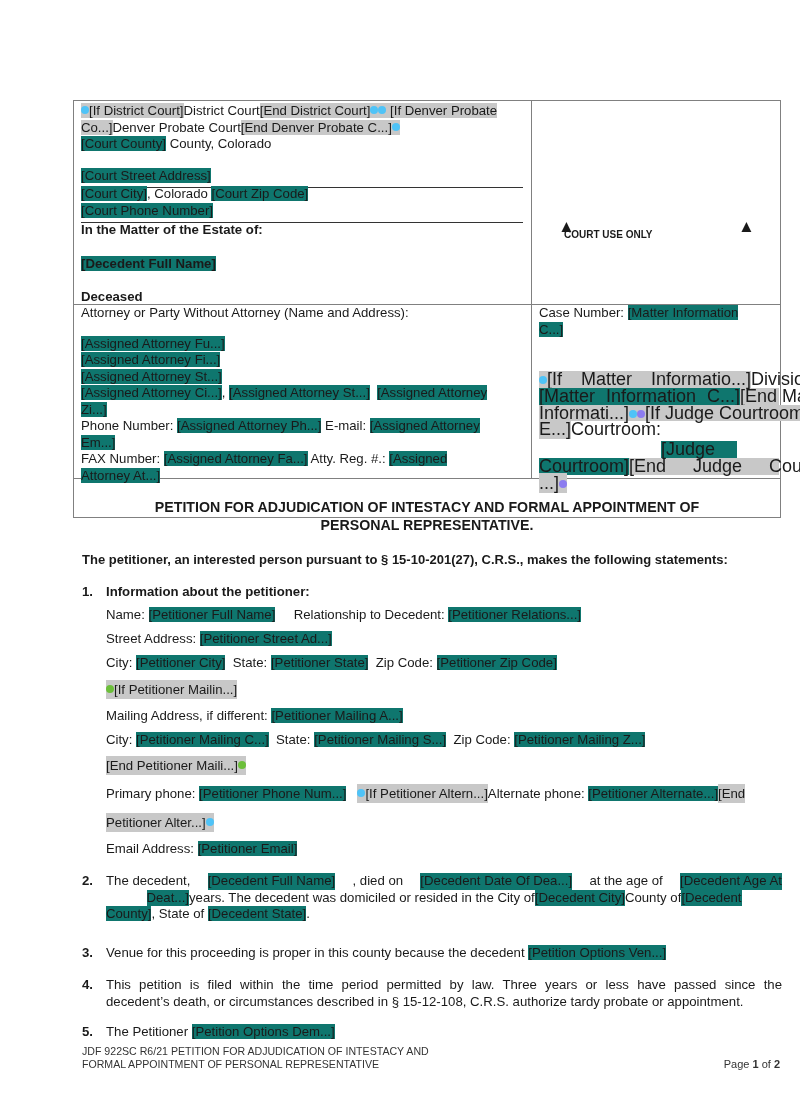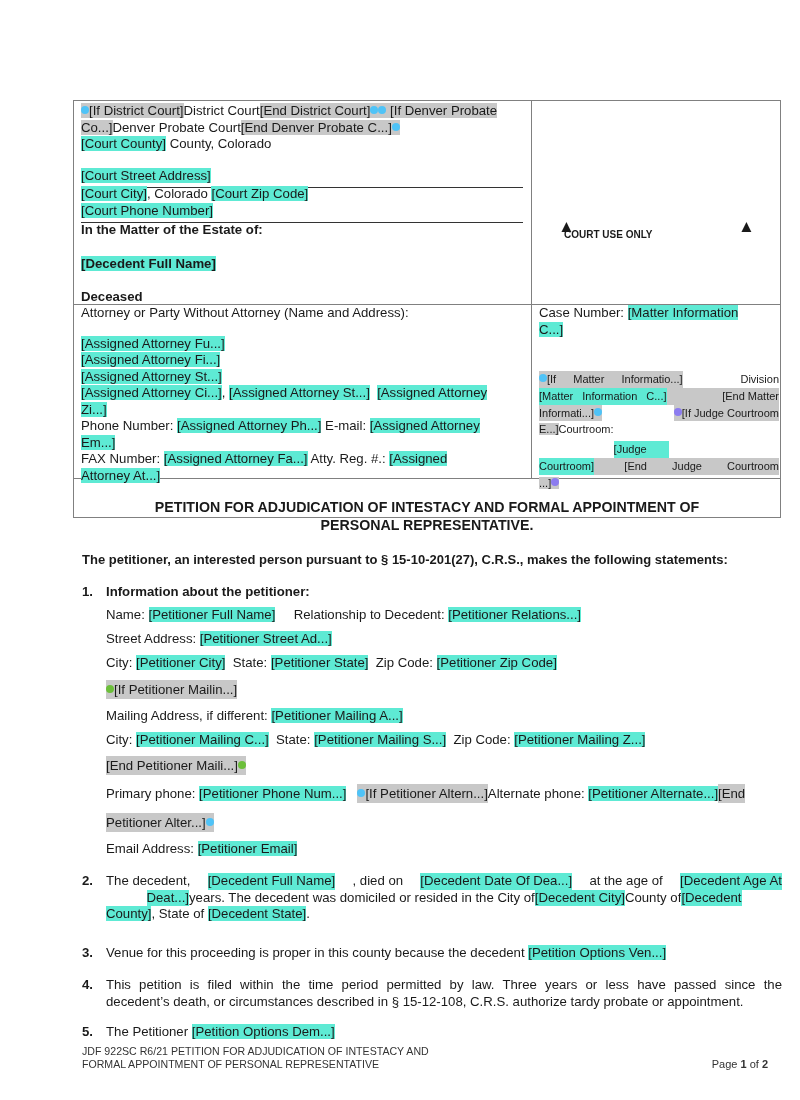--- a/index.html
+++ b/index.html
@@ -1,34 +1,34 @@
 <!DOCTYPE html>
 <html><head>
 <meta charset="utf-8">
 <style>
   html, body { margin:0; padding:0; background:#ffffff; }
   body { width:800px; height:1100px; position:relative; overflow:hidden;
          font-family:"Liberation Sans", sans-serif; color:#1a1a1a; font-size:13.2px; }
   .abs { position:absolute; }
-  .hl { background:#5eead4; }
+  .hl { background:#0f766e; }
   .gr { background:#c8c8c8; }
   .dot { display:inline-block; width:8px; height:8px; border-radius:50%; vertical-align:1px; }
   .dot.cyan { background:#4fc3f7; }
   .dot.purple { background:#8c7cf0; }
   .dot.green { background:#6cbf3a; }
   .b { font-weight:bold; }
   
   .tbl-outer { left:73px; top:100px; width:708px; height:418px; border:1px solid #808080; box-sizing:border-box; }
   .vline { left:531px; top:100px; width:1px; height:378px; background:#808080; }
   .hline { height:1px; background:#808080; }
   .line { white-space:nowrap; line-height:16.5px; }
   .cell-text { font-size:13.2px; }
   .title-row { left:73px; top:478px; width:708px; height:40px; text-align:center; font-weight:bold; font-size:14.2px; line-height:18px; padding-top:20px; box-sizing:border-box; }
   .tri { font-size:17px; }
-  .right-block { left:539px; width:240px; font-size:11px; line-height:16.8px; text-align:justify; }
+  .right-block { left:539px; width:240px; font-size:18px; line-height:16.8px; text-align:justify; }
   .para { font-size:13.2px; line-height:16.5px; }
   .num { position:absolute; font-weight:bold; }
   .foot { font-size:10.6px; line-height:12.5px; color:#333; }
 </style>
 </head>
 <body>
 
 <div class="abs tbl-outer"></div>
 <div class="abs vline"></div>
 
@@ -186,15 +186,15 @@
 
 <span class="abs num" style="left:82px; top:1024px;">5.</span>
 <div class="abs para" style="left:106px; top:1024px; white-space:nowrap;">
   <span>The Petitioner </span><span class="hl">[Petition Options Dem...]</span>
 </div>
 
 <div class="abs foot" style="left:82px; top:1045px; white-space:nowrap;">
   <div>JDF 922SC   R6/21    PETITION FOR ADJUDICATION OF INTESTACY AND</div>
   <div>FORMAL APPOINTMENT OF PERSONAL REPRESENTATIVE</div>
 </div>
-<div class="abs foot" style="right:32px; top:1058px; white-space:nowrap; font-size:11px;">
+<div class="abs foot" style="right:20px; top:1058px; white-space:nowrap; font-size:11px;">
   <span>Page </span><span class="b">1</span><span> of </span><span class="b">2</span>
 </div>
 
 </body></html>

